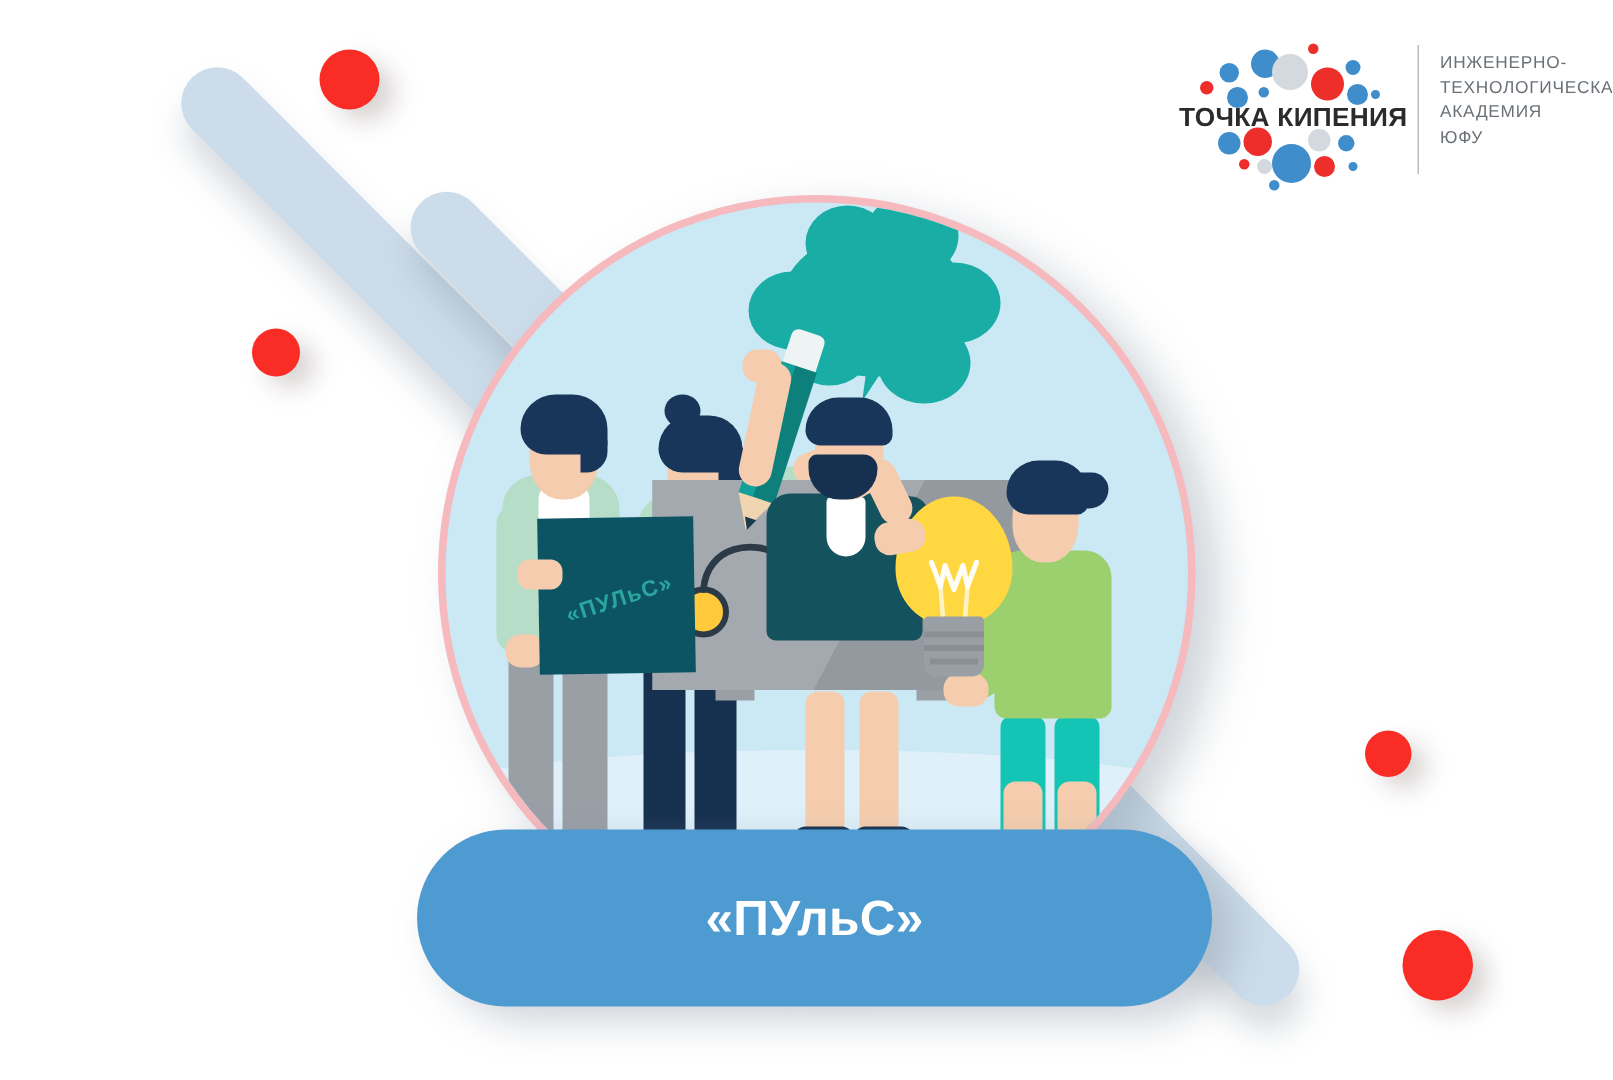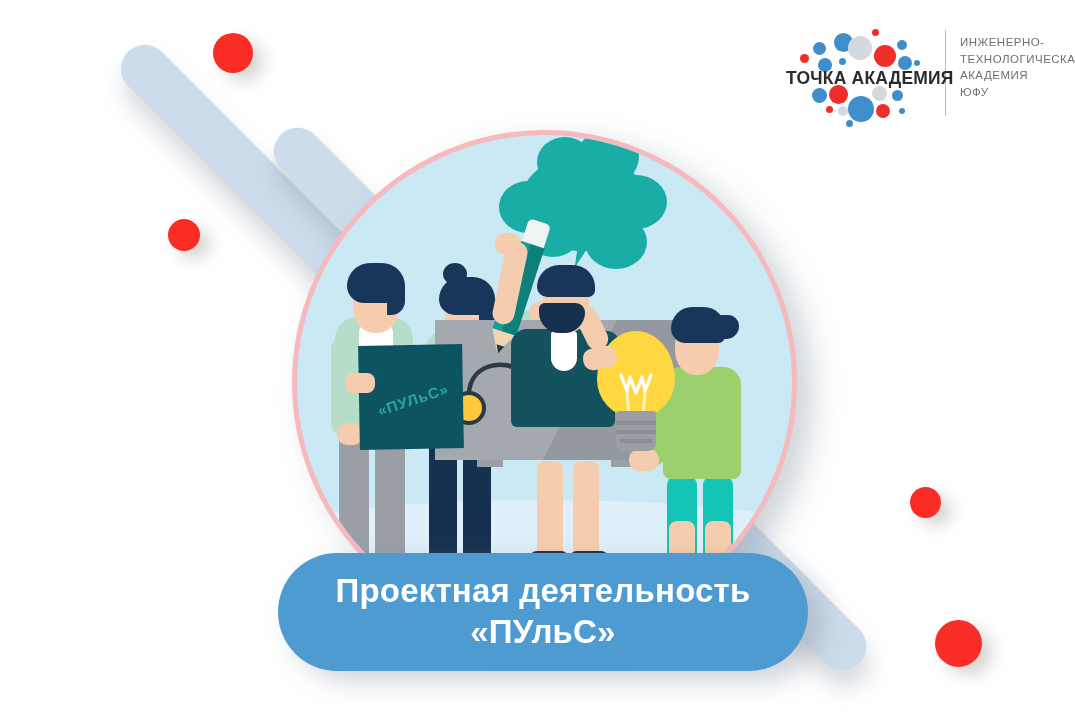--- a/index.html
+++ b/index.html
@@ -425,40 +425,39 @@
         <div class="bulb-ring" style="top:108px; left:23px; width:32px;"></div>
       </div>
 
       <div style="position:absolute; left:286px; top:212px; width:34px; height:22px;
                   background:#f5cdae; border-radius:10px; transform:rotate(-10deg);"></div>
 
     </div>
   </div>
 
   <div class="title-banner">
-    <div class="title-line">Проектная деятельность</div>
     <div class="title-line">«ПУльС»</div>
   </div>
 
   <div class="logo">
     <div class="logo-mark">
 
       <div class="logo-dot" style="left:14px; top:28px;  width:9px;  height:9px;  background:#ee2e2a;"></div>
       <div class="logo-dot" style="left:27px; top:16px;  width:13px; height:13px; background:#3f8ecb;"></div>
       <div class="logo-dot" style="left:32px; top:32px;  width:14px; height:14px; background:#3f8ecb;"></div>
       <div class="logo-dot" style="left:48px; top:7px;   width:19px; height:19px; background:#3f8ecb;"></div>
       <div class="logo-dot" style="left:53px; top:32px;  width:7px;  height:7px;  background:#3f8ecb;"></div>
       <div class="logo-dot" style="left:62px; top:10px;  width:24px; height:24px; background:#d3d9de;"></div>
       <div class="logo-dot" style="left:86px; top:3px;   width:7px;  height:7px;  background:#ee2e2a;"></div>
       <div class="logo-dot" style="left:88px; top:19px;  width:22px; height:22px; background:#ee2e2a;"></div>
       <div class="logo-dot" style="left:111px;top:14px;  width:10px; height:10px; background:#3f8ecb;"></div>
       <div class="logo-dot" style="left:112px;top:30px;  width:14px; height:14px; background:#3f8ecb;"></div>
       <div class="logo-dot" style="left:128px;top:34px;  width:6px;  height:6px;  background:#3f8ecb;"></div>
 
-      <div class="logo-word">ТОЧКА АКАДЕМИЯ</div>
+      <div class="logo-word">ТОЧКА КИПЕНИЯ</div>
 
       <div class="logo-dot" style="left:26px; top:62px;  width:15px; height:15px; background:#3f8ecb;"></div>
       <div class="logo-dot" style="left:43px; top:59px;  width:19px; height:19px; background:#ee2e2a;"></div>
       <div class="logo-dot" style="left:40px; top:80px;  width:7px;  height:7px;  background:#ee2e2a;"></div>
       <div class="logo-dot" style="left:52px; top:80px;  width:10px; height:10px; background:#d3d9de;"></div>
       <div class="logo-dot" style="left:62px; top:70px;  width:26px; height:26px; background:#3f8ecb;"></div>
       <div class="logo-dot" style="left:60px; top:94px;  width:7px;  height:7px;  background:#3f8ecb;"></div>
       <div class="logo-dot" style="left:86px; top:60px;  width:15px; height:15px; background:#d3d9de;"></div>
       <div class="logo-dot" style="left:90px; top:78px;  width:14px; height:14px; background:#ee2e2a;"></div>
       <div class="logo-dot" style="left:106px;top:64px;  width:11px; height:11px; background:#3f8ecb;"></div>

